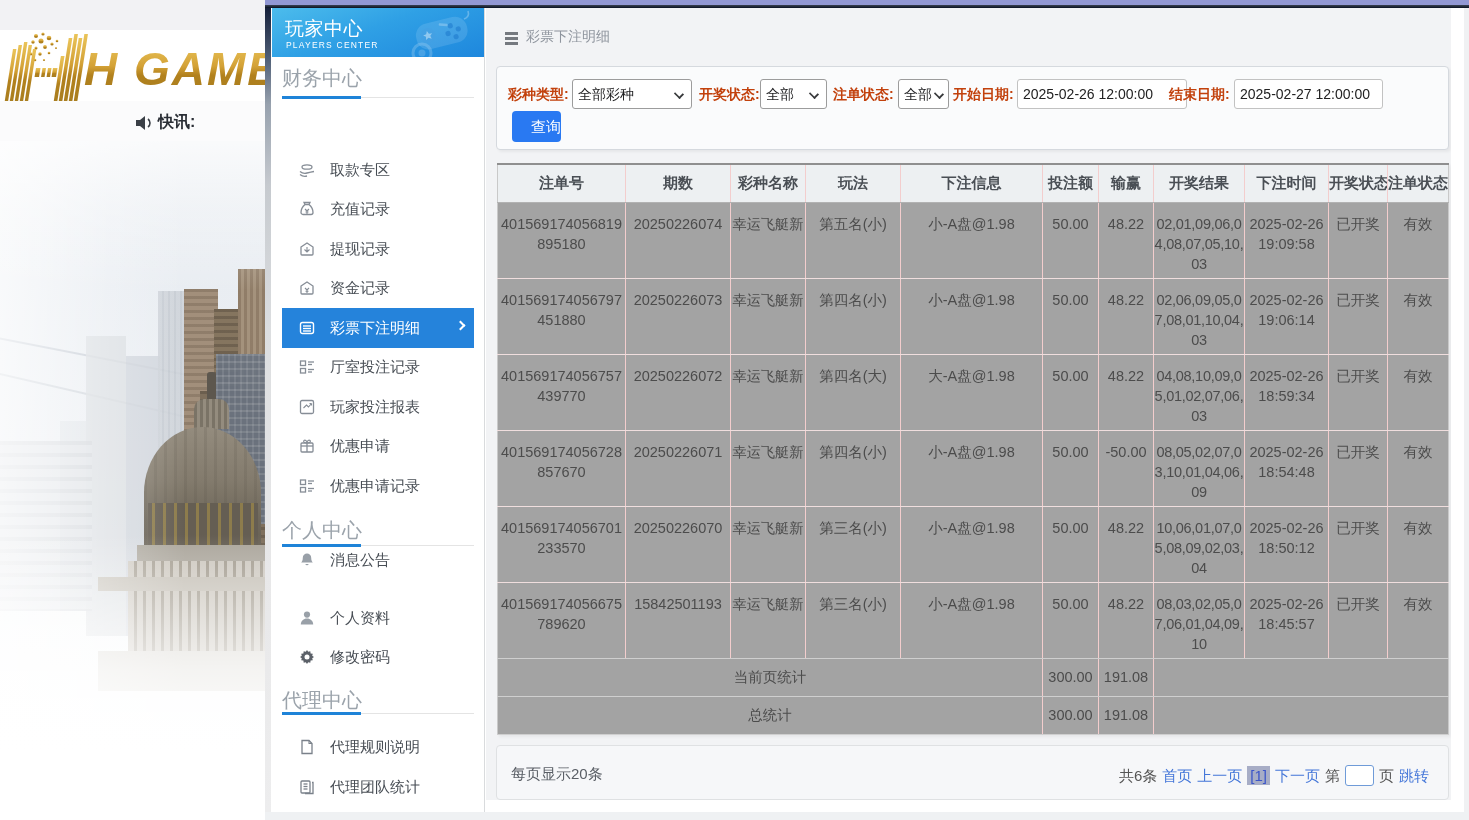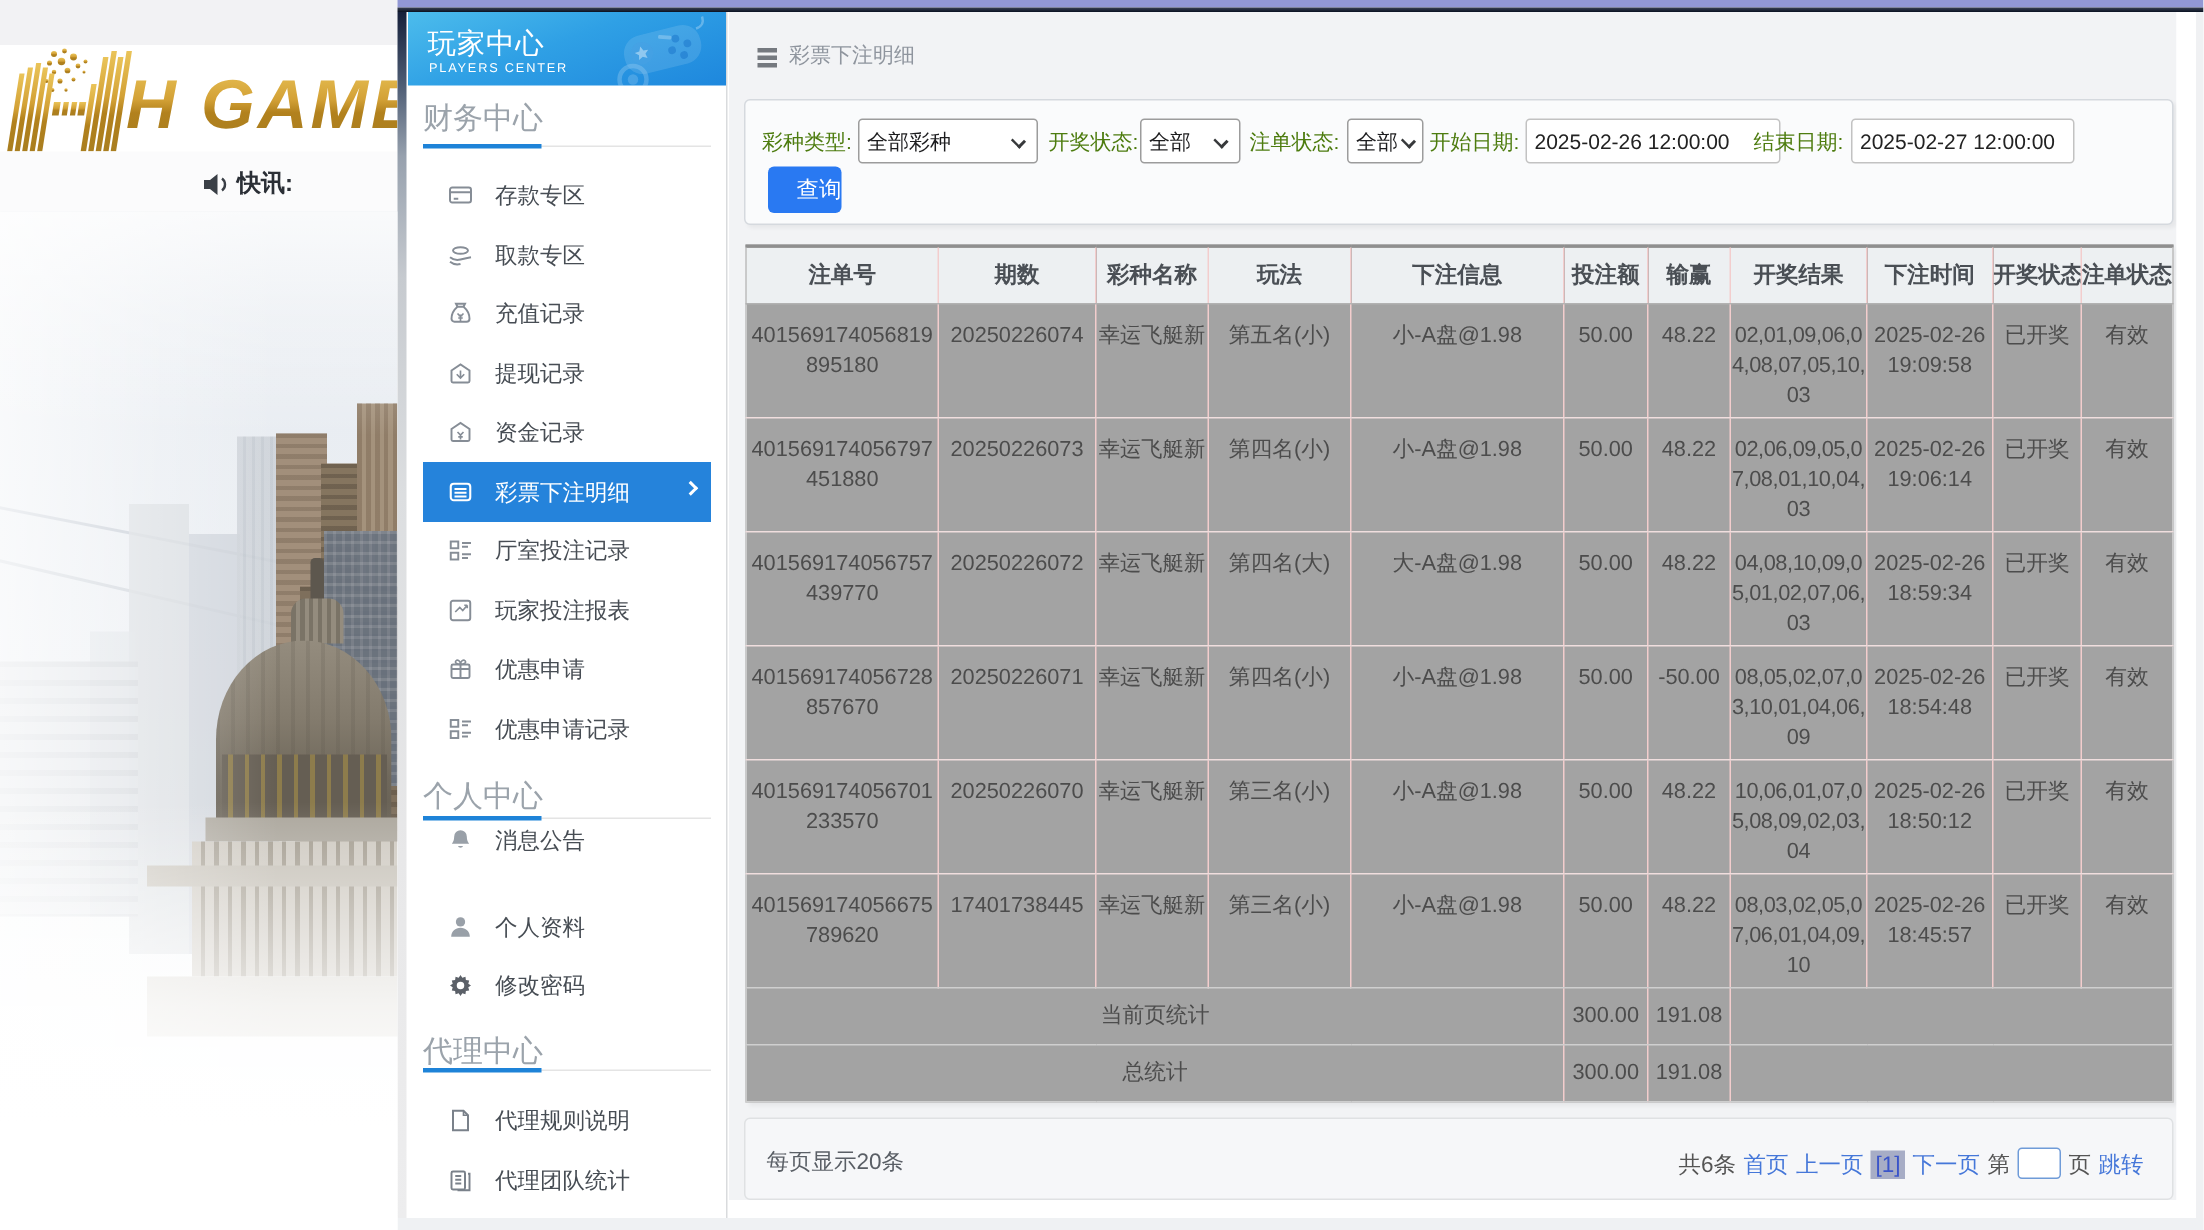--- a/index.html
+++ b/index.html
@@ -50,21 +50,21 @@
   .mico svg { display:block; width:16px; height:16px; }
 
   
   #main { left:486px; top:8px; width:965px; height:804px; background:#f2f3f5; }
   #crumb { position:absolute; left:19px; top:18px; width:400px; height:27px; color:#8f959e; font-size:14px; }
   #crumb .bars { position:absolute; left:0; top:6px; width:13px; height:12px; }
   #crumb .bars i { position:absolute; left:0; width:13px; height:2.5px; background:#75797f; }
   #crumb .txt { position:absolute; left:21px; top:2px; }
 
   #filter { position:absolute; left:10px; top:58px; width:953px; height:84px; background:#fafbfc; border:1px solid #d5d9de; border-radius:4px; box-shadow:2px 2px 3px rgba(0,0,0,.05); }
-  #filter .lab { position:absolute; top:13px; height:28px; line-height:28px; font-size:14px; color:#4d7c0f; }
+  #filter .lab { position:absolute; top:13px; height:28px; line-height:28px; font-size:14px; color:#c2410c;font-weight:bold; }
   .fsel { position:absolute; top:12px; height:30px; border:1px solid #9c9c9c; border-radius:3px; background:#fff;
           font-size:14px; color:#1d1d1f; line-height:28px; padding-left:5px; }
   .fsel .chev { position:absolute; right:6px; top:10px; width:10px; height:8px; }
   .fsel .chev::before { content:""; position:absolute; left:0; top:0; width:6px; height:6px;
           border-right:2px solid #37393b; border-bottom:2px solid #37393b; transform:rotate(45deg) scale(1,.8); }
   .finp { position:absolute; top:12px; height:30px; border:1px solid #c2c2c2; border-radius:3px; background:#fff;
           font-size:14px; color:#222; line-height:28px; padding-left:5px; white-space:nowrap; overflow:hidden; }
   #qbtn { position:absolute; left:15px; top:44px; width:49px; height:31px; background:#2979f2; border-radius:4px;
           color:#fff; font-size:15px; text-align:right; line-height:31px; }
 
@@ -214,30 +214,20 @@
         <path d="M56 9 q6-2 4-8" stroke="rgba(255,255,255,.5)" fill="none" stroke-width="1.6"></path>
         <circle cx="14" cy="43" r="9" fill="none" stroke="rgba(255,255,255,.35)" stroke-width="3"></circle>
         <circle cx="14" cy="43" r="3.5" fill="rgba(255,255,255,.3)"></circle>
       </svg>
     </div>
     <div class="sectitle" style="top:57px">财务中心</div>
     <div class="secline" style="top:89px">
       <i></i>
     </div>
 
-    <div class="mitem" style="top:102px">
-      <span class="mico">
-        <svg viewBox="0 0 16 16" fill="none" stroke="currentColor" stroke-width="1.3">
-          <rect x="1" y="3" width="14" height="10" rx="1.5"></rect>
-          <line x1="1" y1="6.2" x2="15" y2="6.2"></line>
-          <line x1="3.5" y1="10.5" x2="6.5" y2="10.5"></line>
-        </svg>
-      </span>
-      <span class="mtxt">存款专区</span>
-    </div>
     <div class="mitem" style="top:141.5px">
       <span class="mico">
         <svg viewBox="0 0 16 16" fill="none" stroke="currentColor" stroke-width="1.3">
           <ellipse cx="8" cy="5" rx="5" ry="2.2"></ellipse>
           <path d="M1 9.5 q3 2.5 7 1.5 t7-1.5"></path>
           <path d="M1 12.5 q3 2.5 7 1.5"></path>
         </svg>
       </span>
       <span class="mtxt">取款专区</span>
     </div>
@@ -498,21 +488,21 @@
           <td>小-A盘@1.98</td>
           <td>50.00</td>
           <td>48.22</td>
           <td>10,06,01,07,05,08,09,02,03,04</td>
           <td>2025-02-26 18:50:12</td>
           <td>已开奖</td>
           <td>有效</td>
         </tr>
       <tr class="r last">
           <td>401569174056675789620</td>
-          <td>17401738445</td>
+          <td>15842501193</td>
           <td class="cj">幸运飞艇新</td>
           <td>第三名(小)</td>
           <td>小-A盘@1.98</td>
           <td>50.00</td>
           <td>48.22</td>
           <td>08,03,02,05,07,06,01,04,09,10</td>
           <td>2025-02-26 18:45:57</td>
           <td>已开奖</td>
           <td>有效</td>
         </tr>

